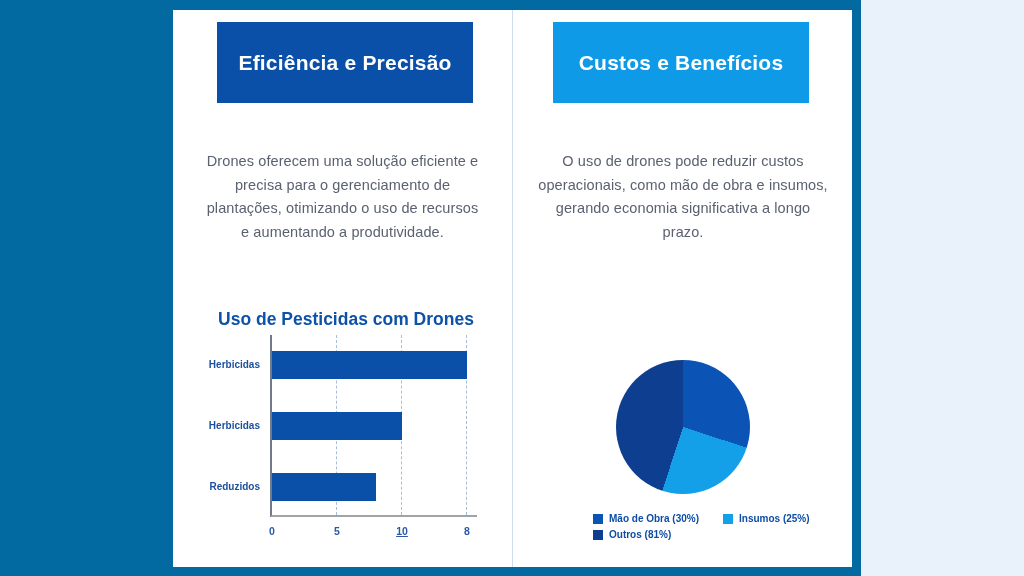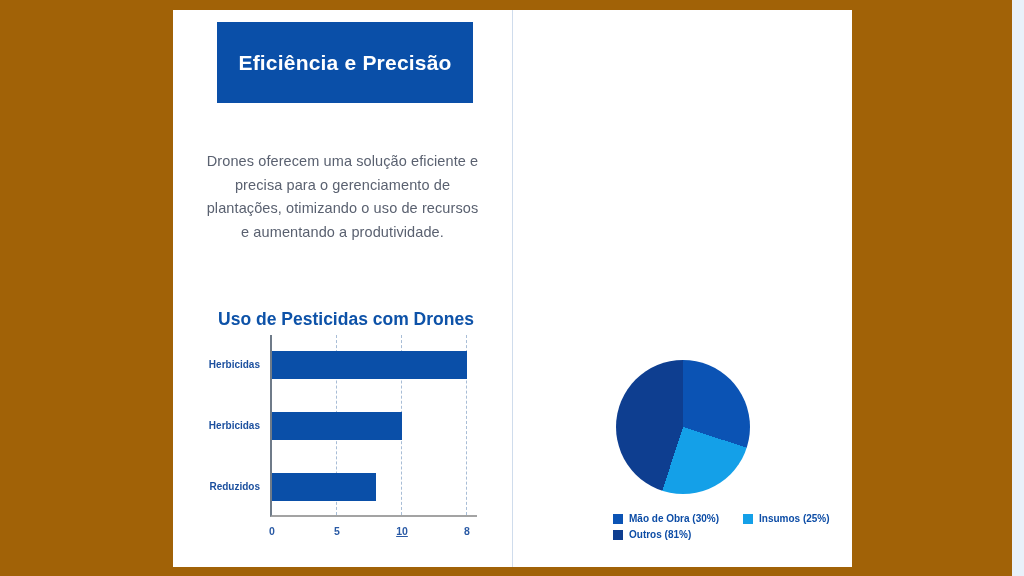--- a/index.html
+++ b/index.html
@@ -4,23 +4,23 @@
 <style>
   * { margin: 0; padding: 0; box-sizing: border-box; }
   html, body { width: 1024px; height: 576px; }
   body {
     font-family: "Liberation Sans", "DejaVu Sans", sans-serif;
     background: #e9f1fa;
     overflow: hidden;
   }
   .page {
     position: relative;
-    width: 1012px;
+    width: 861px;
     height: 576px;
-    background: #a16207;
+    background: #0369a1;
   }
   .card {
     position: absolute;
     left: 173px; top: 10px;
     width: 679px; height: 557px;
     background: #ffffff;
   }
   .divider {
     position: absolute;
     left: 339px; top: 0;
@@ -125,21 +125,20 @@
     display: grid;
     grid-template-columns: 112px auto;
     column-gap: 18px;
     row-gap: 5px;
   }
   .legend-item {
     display: flex;
     align-items: center;
     gap: 6px;
     white-space: nowrap;
-    margin-left: 20px;
   }
   .swatch {
     width: 10px; height: 10px;
     flex: 0 0 10px;
     display: inline-block;
   }
   .legend-label {
     font-size: 10px;
     font-weight: 600;
     color: #0d4da6;
@@ -171,20 +170,24 @@
           <div class="bar" style="top: 137.667px; width: 104px; background: rgb(10, 79, 168);"></div>
           <div class="cat-label" style="top: 144.667px;">Reduzidos</div>
           <div class="x-tick" style="left: -13px;">0</div>
           <div class="x-tick" style="left: 52px;">5</div>
           <div class="x-tick" style="left: 117px; text-decoration: underline;">10</div>
           <div class="x-tick" style="left: 182px;">8</div>
         </div>
     </div>
 
     <div class="col col-right">
+      <div class="header-box header-right">
+        <span>Custos e Benefícios</span>
+      </div>
+      <p class="paragraph paragraph-right">O uso de drones pode reduzir custos operacionais, como mão de obra e insumos, gerando economia significativa a longo prazo.</p>
       <div class="pie" style="background: conic-gradient(rgb(11, 83, 180) 0deg, rgb(11, 83, 180) 108deg, rgb(20, 160, 232) 108deg, rgb(20, 160, 232) 198deg, rgb(14, 62, 144) 198deg, rgb(14, 62, 144) 360deg);"></div>
       <div class="legend">
           <div class="legend-item">
             <span class="swatch" style="background: rgb(11, 83, 180);"></span>
             <span class="legend-label">Mão de Obra (30%)</span>
           </div>
           <div class="legend-item">
             <span class="swatch" style="background: rgb(20, 160, 232);"></span>
             <span class="legend-label">Insumos (25%)</span>
           </div>

